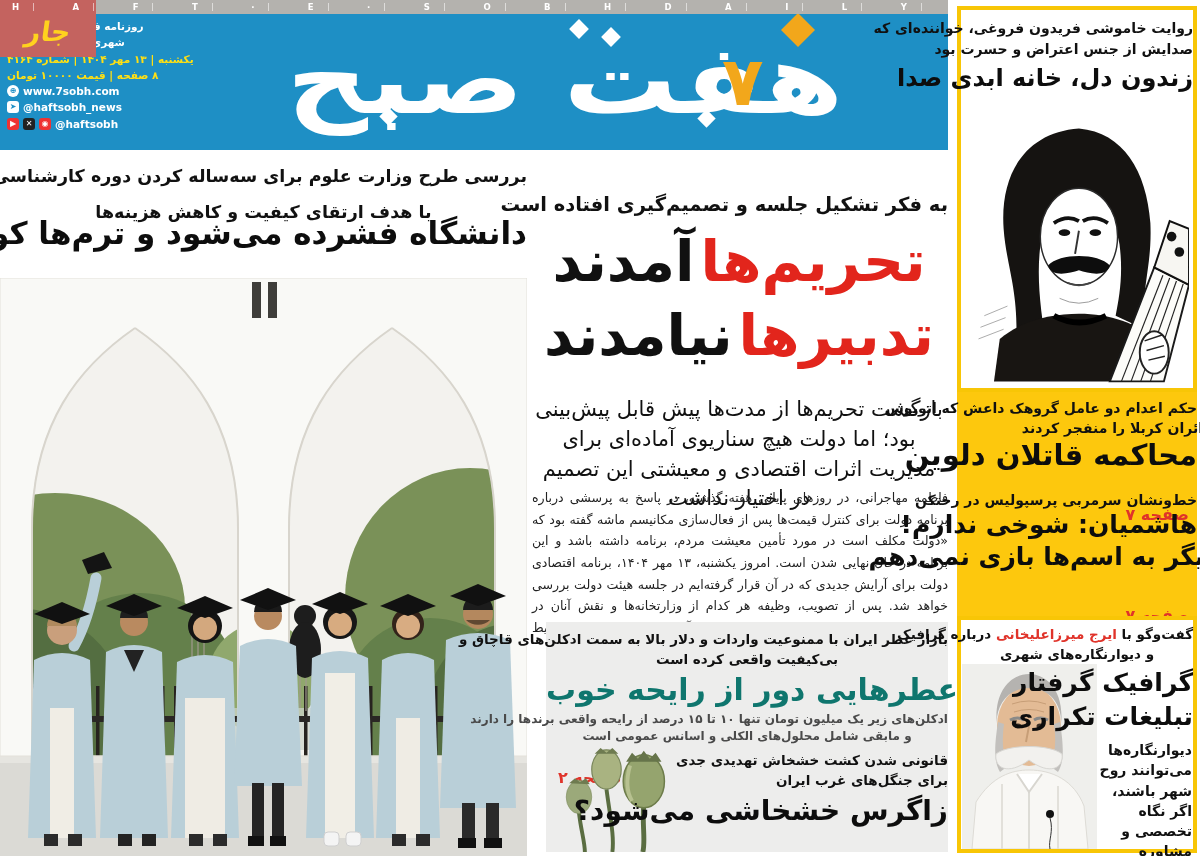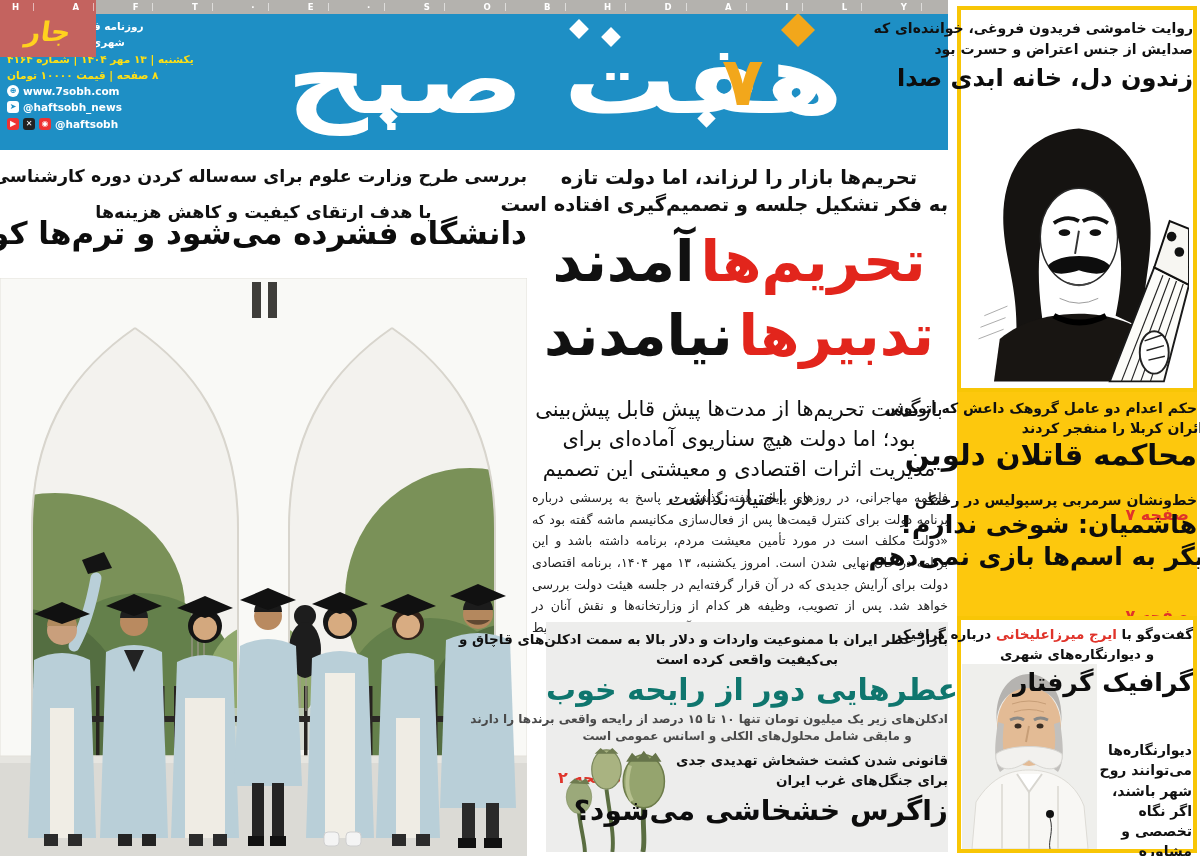--- a/index.html
+++ b/index.html
@@ -264,21 +264,20 @@
       <path d="M466,342 a15,12 0 0 0 24,0" fill="#3c2d20" opacity="0.7"></path>
       <polygon points="450,318 478,306 506,318 478,328" fill="#111"></polygon>
       <path d="M440,530 L446,362 Q478,348 510,362 L516,530 Z" fill="#b9cfd8"></path>
       <rect x="462" y="525" width="13" height="38" fill="#2a2a2a"></rect>
         <rect x="486" y="525" width="13" height="38" fill="#2a2a2a"></rect>
       <rect x="458" y="560" width="18" height="10" fill="#111"></rect>
         <rect x="484" y="560" width="18" height="10" fill="#111"></rect>
     </g>
   </svg>
 
-  <div id="ck1" class="abs kicker rtl">تحریم‌ها بازار را لرزاند، اما دولت تازه</div>
   <div id="ck2" class="abs kicker rtl">به فکر تشکیل جلسه و تصمیم‌گیری افتاده است</div>
   <div class="abs lead-line" style="top:228px">
     <span class="rd">تحریم‌ها</span><span class="bk">آمدند</span>
   </div>
   <div class="abs lead-line" style="top:302px">
     <span class="rd">تدبیرها</span><span class="bk">نیامدند</span>
   </div>
   <div id="deck" class="abs">بازگشت تحریم‌ها از مدت‌ها پیش قابل پیش‌بینی بود؛ اما دولت هیچ سناریوی آماده‌ای برای مدیریت اثرات اقتصادی و معیشتی این تصمیم در اختیار نداشت</div>
   <div id="lead-body" class="abs">فاطمه مهاجرانی، در روزهای پایانی هفته گذشته، در پاسخ به پرسشی درباره برنامه دولت برای کنترل قیمت‌ها پس از فعال‌سازی مکانیسم ماشه گفته بود که «دولت مکلف است در مورد تأمین معیشت مردم، برنامه داشته باشد و این برنامه در حال نهایی شدن است. امروز یکشنبه، ۱۳ مهر ۱۴۰۴، برنامه اقتصادی دولت برای آرایش جدیدی که در آن قرار گرفته‌ایم در جلسه هیئت دولت بررسی خواهد شد. پس از تصویب، وظیفه هر کدام از وزارتخانه‌ها و نقش آنان در شرایط فعلی مشخص خواهد شد. امیدواریم با آرایش جدید دولت در شرایط جنگی، مردم آسیب کمتری ببینند...</div>
 
@@ -380,16 +379,17 @@
     <path d="M48,56 Q56,52 62,56 M72,56 Q78,52 86,56" stroke="#8a8a88" stroke-width="3" fill="none"></path>
     <ellipse cx="56" cy="62" rx="3.5" ry="2.5" fill="#3a2e24"></ellipse>
     <ellipse cx="78" cy="62" rx="3.5" ry="2.5" fill="#3a2e24"></ellipse>
     <path d="M67,62 L64,78" stroke="#c79e77" stroke-width="2" fill="none"></path>
     <path d="M34,90 C46,80 88,80 100,90 C102,104 88,112 67,96 C46,112 32,104 34,90 Z" fill="#f2f1ee" stroke="#d8d7d3"></path>
     <circle cx="88" cy="150" r="4" fill="#111"></circle>
     <path d="M88,154 C92,168 86,176 88,185" stroke="#333" stroke-width="1" fill="none"></path>
   </svg>
 
   <div id="r4h1" class="abs rtl">گرافیک گرفتار</div>
+  <div id="r4h2" class="abs rtl">تبلیغات تکراری</div>
   <div id="r4b" class="abs">دیوارنگاره‌ها می‌توانند روح شهر باشند، اگر نگاه تخصصی و مشاوره حرفه‌ای جدی گرفته شود</div>
   <div id="r4pg" class="abs pg">صفحه ۵</div>
 
 </div>
 
 </body></html>

